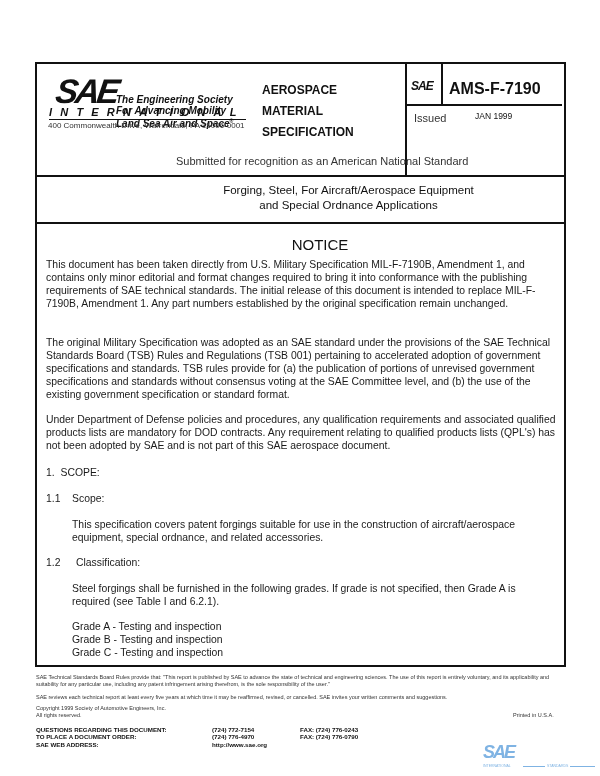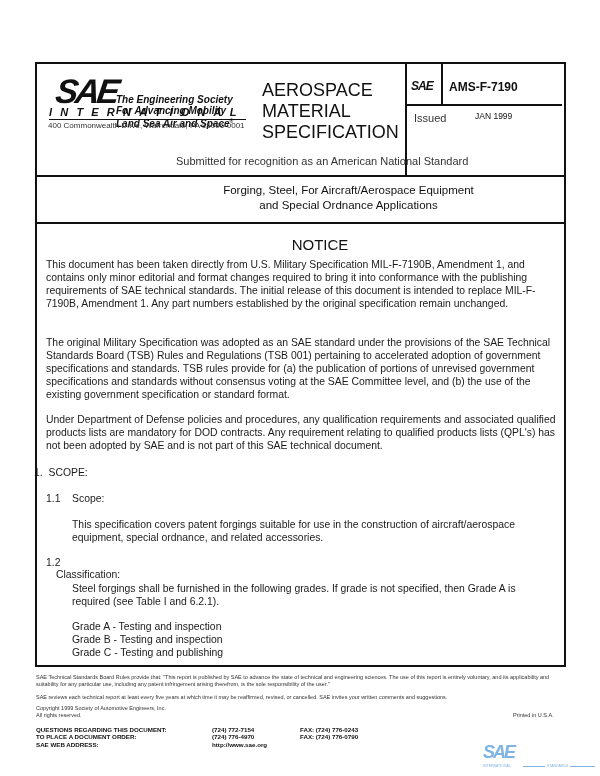--- a/index.html
+++ b/index.html
@@ -5,21 +5,21 @@
   html, body { margin:0; padding:0; background:#ffffff; }
   body { width:600px; height:776px; position:relative; overflow:hidden; font-family:"Liberation Sans", sans-serif; color:#111; }
   .abs { position:absolute; }
   .box { position:absolute; left:35px; top:62px; width:527px; height:601px; border:2px solid #111; }
   .hline { position:absolute; background:#111; height:2px; }
   .vline { position:absolute; background:#111; width:2px; }
   .logo-sae { font-family:"Liberation Sans", sans-serif; font-weight:bold; font-style:italic; font-size:34px; letter-spacing:-3px; transform:skewX(-8deg); line-height:1; }
   .tagline { font-style:italic; font-weight:bold; font-size:10px; line-height:10.5px; }
   .intl { font-style:italic; font-weight:bold; font-size:11px; letter-spacing:8.2px; }
   .addr { font-size:8px; color:#333; }
-  .ams-title { font-weight:normal; font-size:18px; line-height:21px; }
+  .ams-title { font-weight:bold; font-size:12px; line-height:21px; }
   .small { font-size:11px; color:#333; }
   .body-text { font-size:10.4px; line-height:13px; color:#1a1a1a; }
   .footer-small { font-size:5.5px; line-height:7px; color:#333; }
   .footer-bold { font-size:6.2px; font-weight:bold; line-height:7.3px; color:#111; }
 </style>
 </head>
 <body>
 
 <div class="box"></div>
 
@@ -40,45 +40,45 @@
 <div class="abs addr" style="left:48px; top:121px;">400 Commonwealth Drive, Warrendale, PA 15096-0001</div>
 
 <div class="abs ams-title" style="left:262px; top:80px;">
   <div>AEROSPACE</div>
   <div>MATERIAL</div>
   <div>SPECIFICATION</div>
 </div>
 <div class="abs small" style="left:176px; top:155px;">Submitted for recognition as an American National Standard</div>
 
 <div class="abs" style="left:411px; top:79px; font-weight:bold; font-style:italic; font-size:12px; letter-spacing:-1px;">SAE</div>
-<div class="abs" style="left:449px; top:80px; font-weight:bold; font-size:12px;">AMS-F-7190</div>
+<div class="abs" style="left:449px; top:80px; font-weight:bold; font-size:16px;">AMS-F-7190</div>
 <div class="abs small" style="left:414px; top:112px;">Issued</div>
 <div class="abs" style="left:475px; top:111px; font-size:8.5px;">JAN 1999</div>
 
 <div class="abs" style="left:37px; top:183px; width:527px; text-align:center; font-size:11.5px; line-height:14.5px;padding-left:48px;">
   <div>Forging, Steel, For Aircraft/Aerospace Equipment</div>
   <div>and Special Ordnance Applications</div>
 </div>
 
 <div class="abs" style="left:37px; top:236px; width:566px; text-align:center; font-size:15px;">NOTICE</div>
 <div class="abs body-text" style="left:46px; top:258px; width:510px;">This document has been taken directly from U.S. Military Specification MIL-F-7190B, Amendment 1, and contains only minor editorial and format changes required to bring it into conformance with the publishing requirements of SAE technical standards. The initial release of this document is intended to replace MIL-F-7190B, Amendment 1. Any part numbers established by the original specification remain unchanged.</div>
 <div class="abs body-text" style="left:46px; top:336px; width:510px;">The original Military Specification was adopted as an SAE standard under the provisions of the SAE Technical Standards Board (TSB) Rules and Regulations (TSB 001) pertaining to accelerated adoption of government specifications and standards. TSB rules provide for (a) the publication of portions of unrevised government specifications and standards without consensus voting at the SAE Committee level, and (b) the use of the existing government specification or standard format.</div>
-<div class="abs body-text" style="left:46px; top:413px; width:510px;">Under Department of Defense policies and procedures, any qualification requirements and associated qualified products lists are mandatory for DOD contracts. Any requirement relating to qualified products lists (QPL's) has not been adopted by SAE and is not part of this SAE technical document.</div>
+<div class="abs body-text" style="left:46px; top:413px; width:510px;">Under Department of Defense policies and procedures, any qualification requirements and associated qualified products lists are mandatory for DOD contracts. Any requirement relating to qualified products lists (QPL's) has not been adopted by SAE and is not part of this SAE aerospace document.</div>
 
-<div class="abs body-text" style="left:34px; top:466px;"><span>1.</span>&nbsp;&nbsp;<span>SCOPE:</span></div>
+<div class="abs body-text" style="left:46px; top:466px;"><span>1.</span>&nbsp;&nbsp;<span>SCOPE:</span></div>
 <div class="abs body-text" style="left:46px; top:492px;">1.1</div>
 <div class="abs body-text" style="left:72px; top:492px;">Scope:</div>
 <div class="abs body-text" style="left:72px; top:518px; width:484px;">This specification covers patent forgings suitable for use in the construction of aircraft/aerospace equipment, special ordnance, and related accessories.</div>
 <div class="abs body-text" style="left:46px; top:556px;">1.2</div>
-<div class="abs body-text" style="left:56px; top:556px;margin-top:12px;">Classification:</div>
+<div class="abs body-text" style="left:76px; top:556px;">Classification:</div>
 <div class="abs body-text" style="left:72px; top:582px; width:484px;">Steel forgings shall be furnished in the following grades. If grade is not specified, then Grade A is required (see Table I and 6.2.1).</div>
 <div class="abs body-text" style="left:72px; top:620px;">
   <div>Grade A - Testing and inspection</div>
   <div>Grade B - Testing and inspection</div>
-  <div>Grade C - Testing and publishing</div>
+  <div>Grade C - Testing and inspection</div>
 </div>
 
 <div class="abs footer-small" style="left:36px; top:674px; width:530px;">SAE Technical Standards Board Rules provide that: "This report is published by SAE to advance the state of technical and engineering sciences. The use of this report is entirely voluntary, and its applicability and suitability for any particular use, including any patent infringement arising therefrom, is the sole responsibility of the user."</div>
 <div class="abs footer-small" style="left:36px; top:694px; width:530px;">SAE reviews each technical report at least every five years at which time it may be reaffirmed, revised, or cancelled. SAE invites your written comments and suggestions.</div>
 <div class="abs footer-small" style="left:36px; top:705px;">Copyright 1999 Society of Automotive Engineers, Inc.</div>
 <div class="abs footer-small" style="left:36px; top:712px;">All rights reserved.</div>
 <div class="abs footer-small" style="left:513px; top:712px;">Printed in U.S.A.</div>
 
 <div class="abs footer-bold" style="left:36px; top:726px; width:300px;">
   <div style="position:relative; height:7.3px;">

